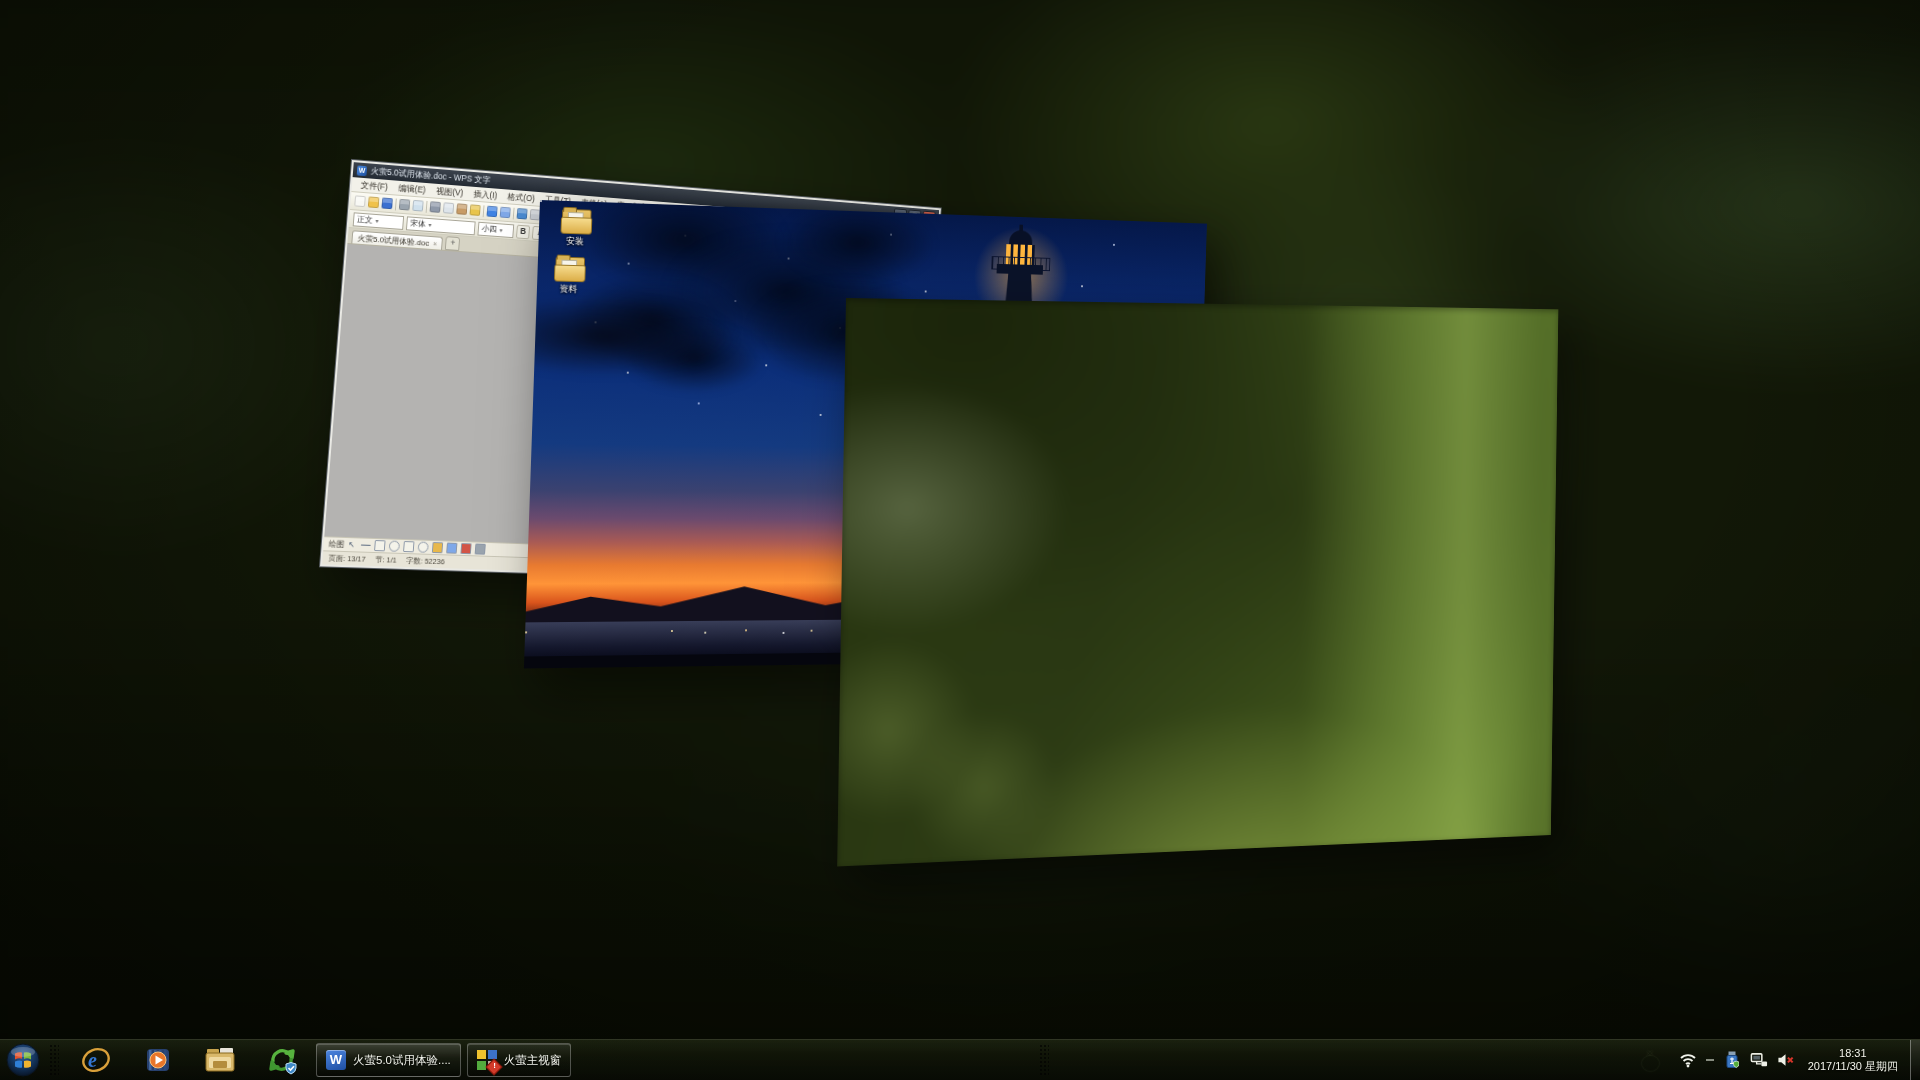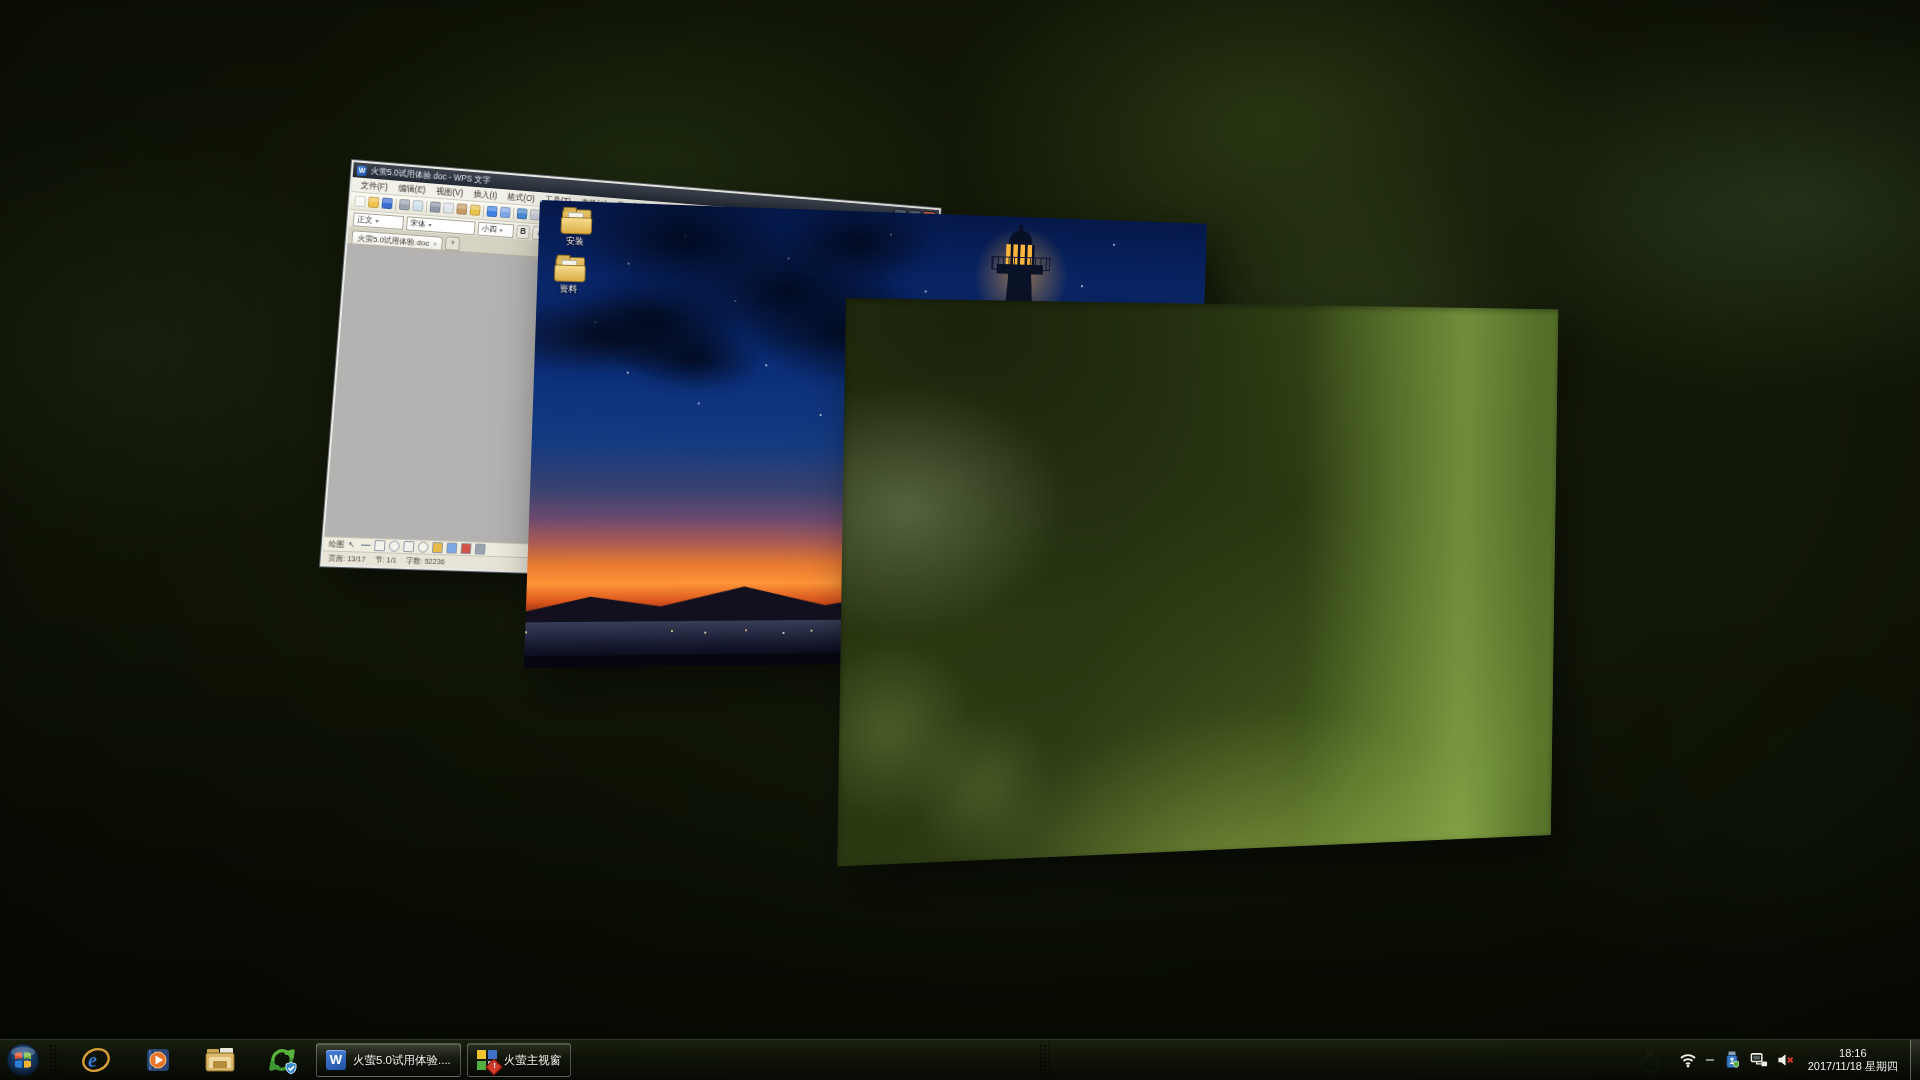--- a/index.html
+++ b/index.html
@@ -450,20 +450,20 @@
           <rect x="12" y="9.5" width="6" height="5" rx="1" fill="#eef0e6"></rect>
         </svg>
       </span>
       <span class="trayicon" data-name="volume-muted-icon">
         <svg width="19" height="16" viewBox="0 0 19 16">
           <path d="M1.5 5.5 h3 L9 2 v12 L4.5 10.5 h-3 Z" fill="#eef0e6"></path>
           <path d="M11.5 5.5 L16.5 10.5 M16.5 5.5 L11.5 10.5" stroke="#d8352a" stroke-width="2.2"></path>
         </svg>
       </span>
       <div class="clock" data-name="taskbar-clock">
-        <div data-name="clock-time">18:16</div>
-        <div data-name="clock-date">2017/11/18 星期四</div>
+        <div data-name="clock-time">18:31</div>
+        <div data-name="clock-date">2017/11/30 星期四</div>
       </div>
     </div>
     <div class="showdesk" data-name="show-desktop-button"></div>
   </div>
 
 </div>
 
 </body></html>

